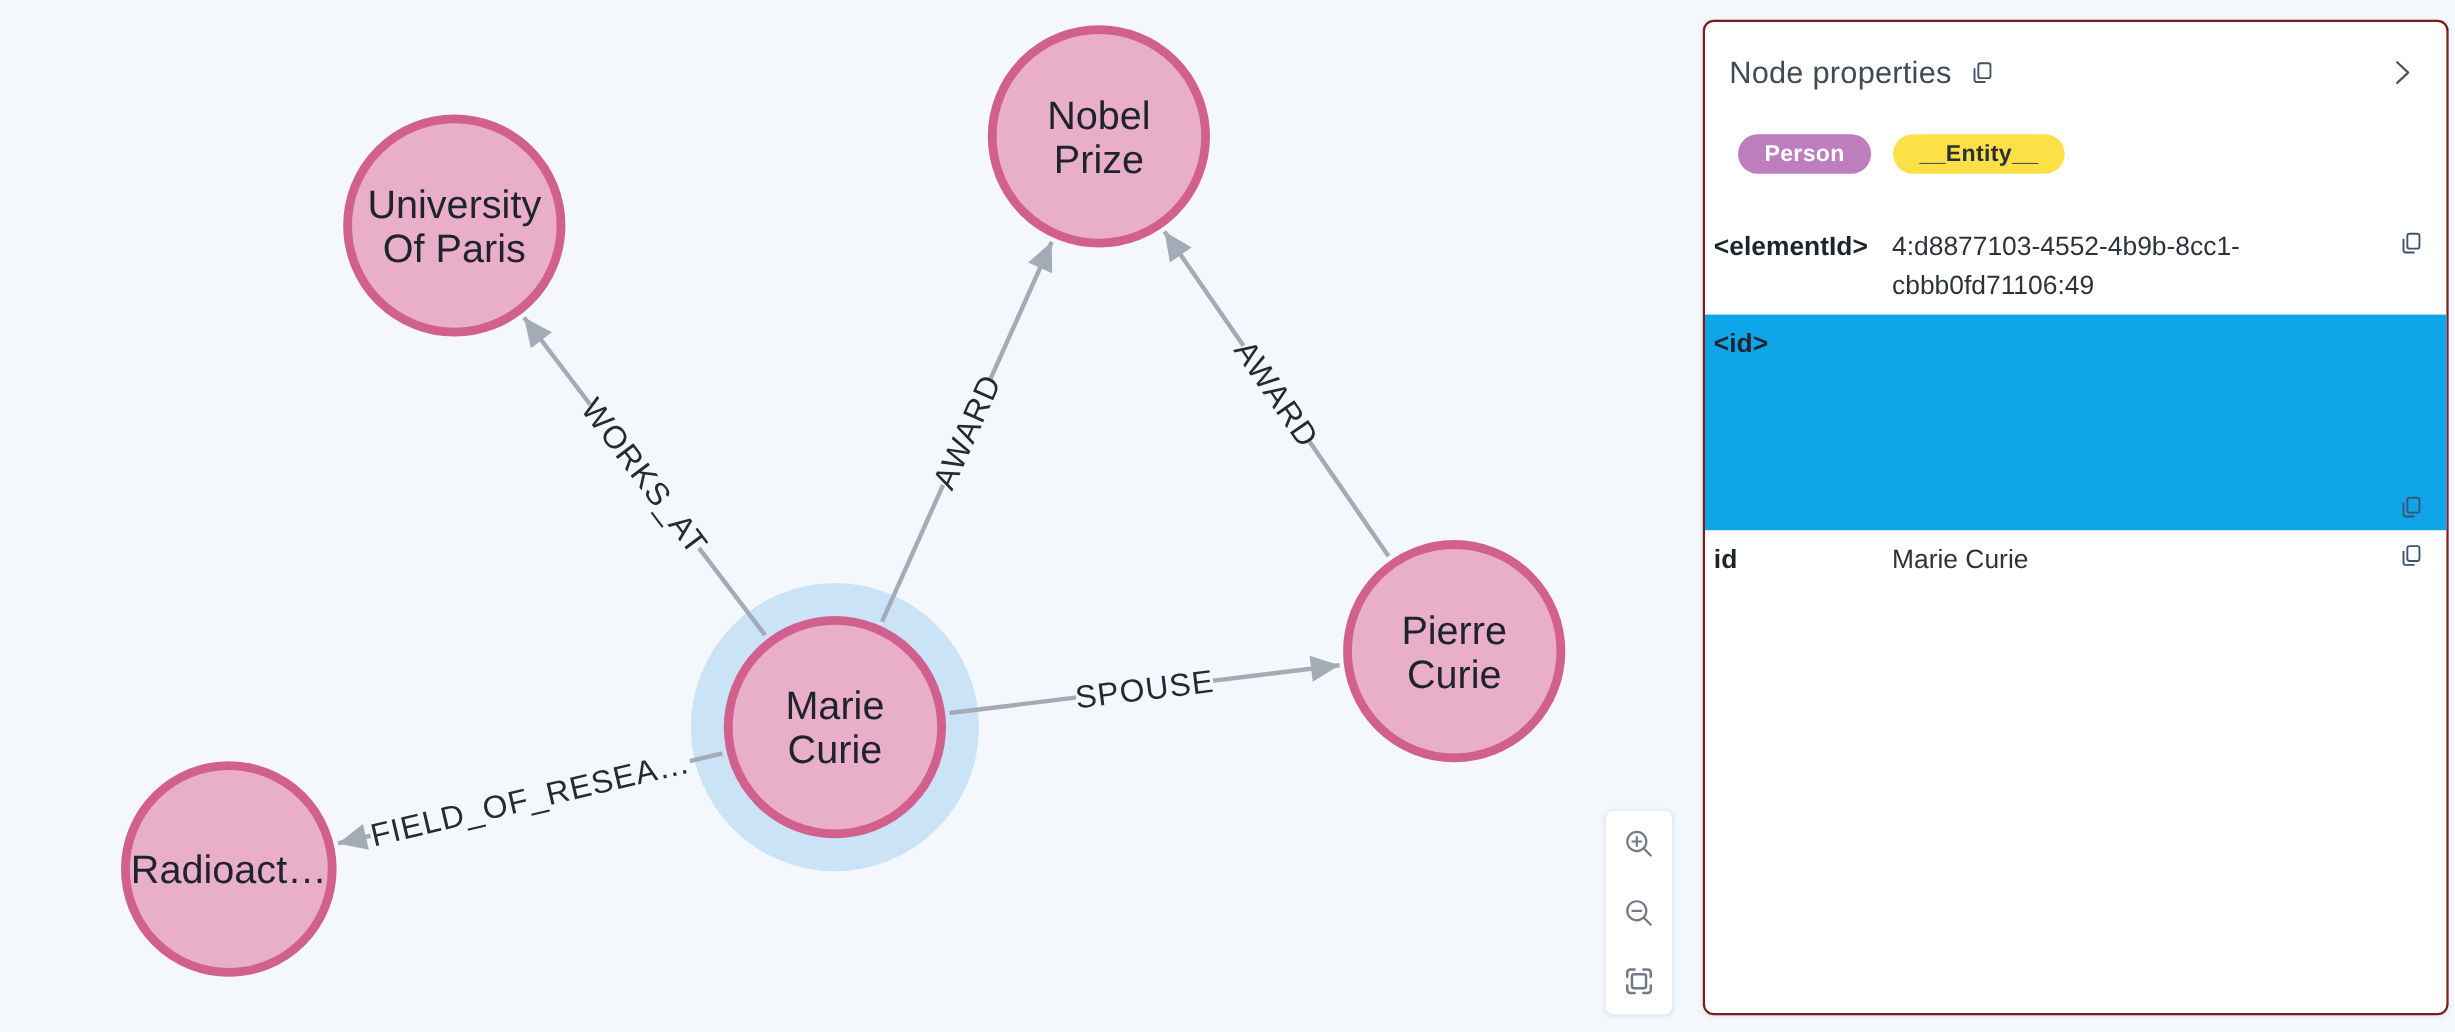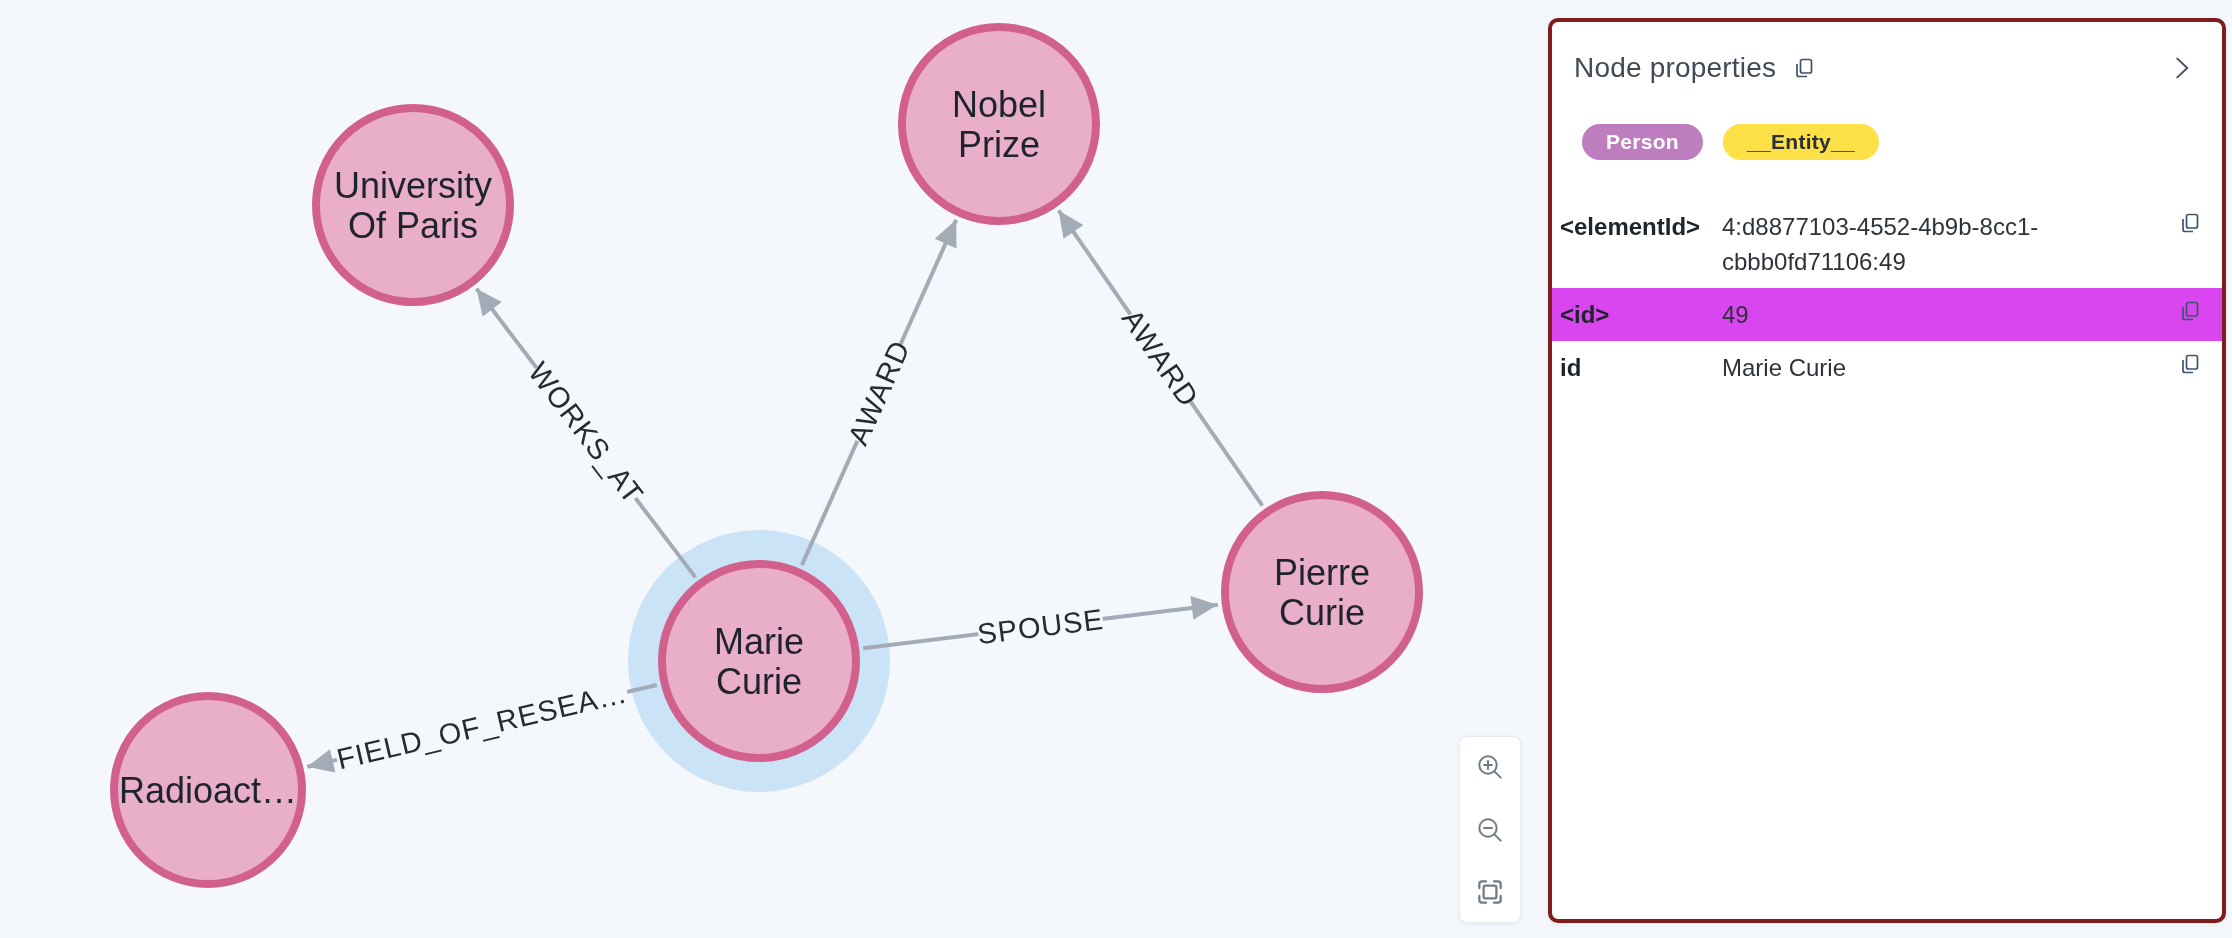--- a/index.html
+++ b/index.html
@@ -8,21 +8,21 @@
     background:#f4f8fc;
     font-family:"Liberation Sans", sans-serif;
   }
   #graph-svg{position:absolute;left:0;top:0;}
   .node-label{font-size:36px;fill:#1f242b;}
   .edge-label{font-size:29px;fill:#272b31;letter-spacing:1px;}
 
   
   .panel{
     position:absolute;left:1548px;top:18px;width:678px;height:905px;
-    background:#ffffff;border:4px solid #7f1d1d;border-radius:10px;
+    background:#ffffff;border:2px solid #7f1d1d;border-radius:10px;
     box-shadow:0 1px 4px rgba(60,80,110,.10);
     box-sizing:border-box;
   }
   .panel-header{
     display:flex;align-items:center;gap:16px;
     padding:30px 26px 0 22px;
   }
   .panel-title{
     margin:0;font-size:28px;font-weight:400;color:#424a56;letter-spacing:.2px;
   }
@@ -35,21 +35,21 @@
   .badge{
     display:inline-flex;align-items:center;justify-content:center;
     height:36px;padding:0 24px;border-radius:23px;
     font-size:21px;font-weight:700;letter-spacing:.3px;
   }
   .ptable{margin-top:40px;}
   .prow{
     display:flex;align-items:flex-start;
     padding:9px 20px 9px 8px;box-sizing:border-box;min-height:46px;
   }
-  .prow.alt{background:#d946ef;}
+  .prow.alt{background:#0ea5e9;flex-direction:column;}
   .pkey{
     width:152px;flex:0 0 152px;font-size:24px;font-weight:700;color:#1e242c;
     line-height:35px;word-break:break-all;
   }
   .pval{
     flex:1;font-size:24px;color:#2e333a;line-height:35px;
     padding-left:10px;max-width:440px;overflow-wrap:break-word;
   }
   .pcopy{margin-left:auto;padding-top:2px;}
 
@@ -161,21 +161,20 @@
         <div class="pval">4:d8877103-4552-4b9b-8cc1-cbbb0fd71106:49</div>
         <button class="icon-btn pcopy">
           <svg width="24" height="24" viewBox="0 0 24 24" fill="none" stroke="#3d5470" stroke-width="1.7" stroke-linejoin="round">
             <rect x="8.5" y="3.5" width="11" height="13.5" rx="2"></rect>
             <path d="M5 8 v10.5 a2 2 0 0 0 2 2 h8"></path>
           </svg>
         </button>
       </div>
       <div class="prow alt">
         <div class="pkey">&lt;id&gt;</div>
-        <div class="pval">49</div>
         <button class="icon-btn pcopy">
           <svg width="24" height="24" viewBox="0 0 24 24" fill="none" stroke="#3d5470" stroke-width="1.7" stroke-linejoin="round">
             <rect x="8.5" y="3.5" width="11" height="13.5" rx="2"></rect>
             <path d="M5 8 v10.5 a2 2 0 0 0 2 2 h8"></path>
           </svg>
         </button>
       </div>
       <div class="prow">
         <div class="pkey">id</div>
         <div class="pval">Marie Curie</div>

